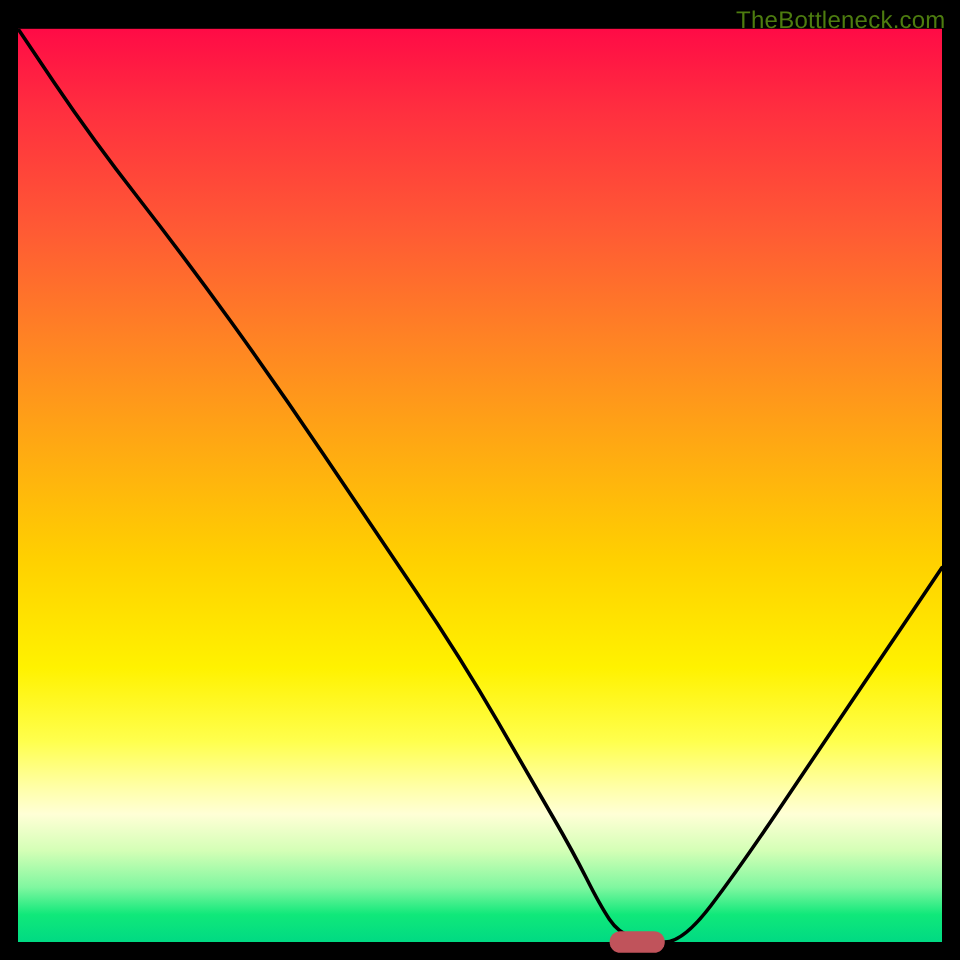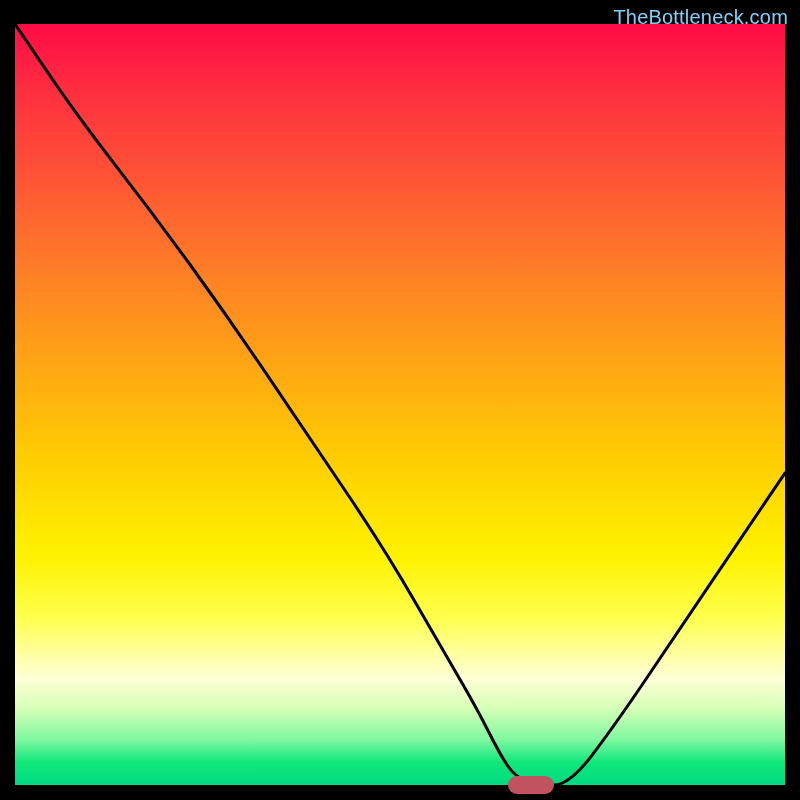--- a/index.html
+++ b/index.html
@@ -49,21 +49,21 @@
   .marker {
     position: absolute;
     background: #c0535b;
     border-radius: 9px;
     height: 18px;
   }
   .attribution {
     position: absolute;
     top: 6px;
     right: 12px;
-    color: #7dd3fc;
+    color: #4d7c0f;
     font-size: 20px;
     letter-spacing: 0.2px;
     font-weight: 400;
   }
 </style>
 </head>
 <body>
 
 <div class="frame">
 

